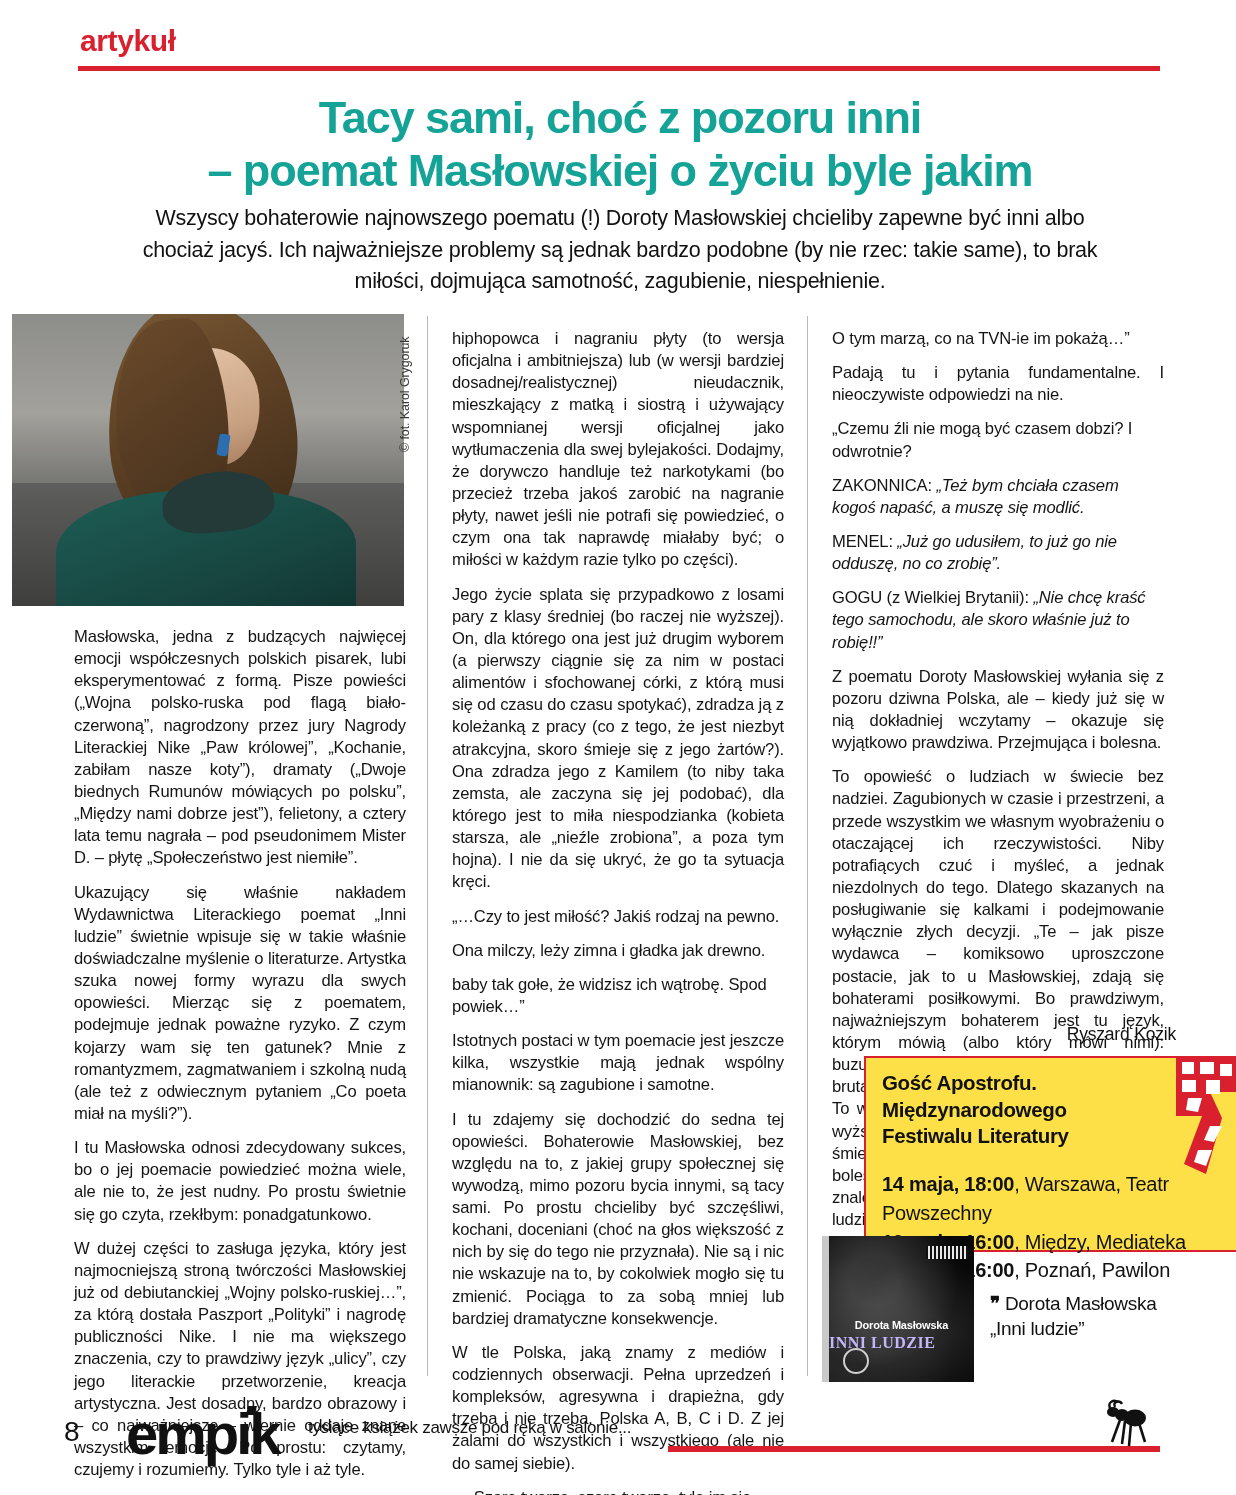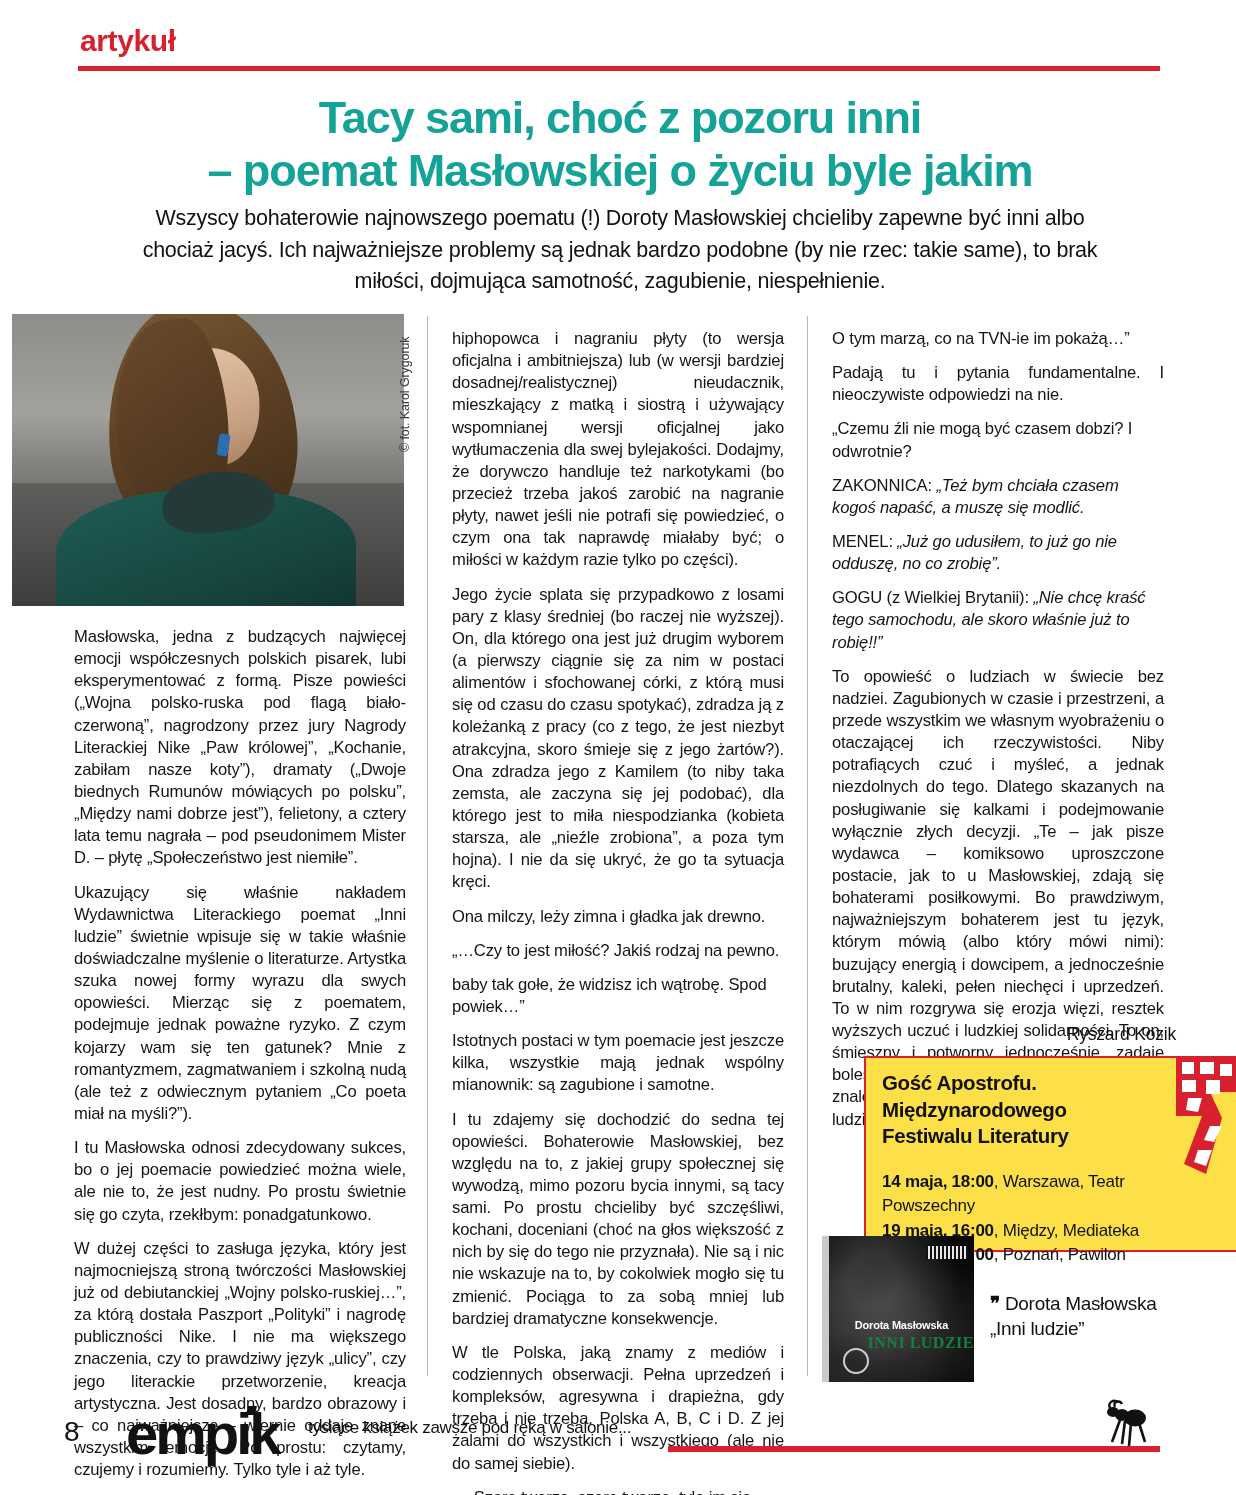--- a/index.html
+++ b/index.html
@@ -132,21 +132,21 @@
     box-sizing:border-box;
     background:#fde047;
   }
   .promo-title{
     position:absolute; left:16px; top:12px; width:230px;
     font-size:20.5px; font-weight:bold; line-height:1.3; color:#111;
     letter-spacing:-0.35px;
   }
   .promo-dates{
     position:absolute; left:16px; top:112px; width:320px;
-    font-size:17px; line-height:1.44; color:#111; letter-spacing:-0.25px;
+    font-size:20px; line-height:1.44; color:#111; letter-spacing:-0.25px;
   }
   .promo-dates b{font-weight:bold;}
   .promo-logo{
     position:absolute; right:-4px; top:-6px; width:84px; height:128px;
   }
 
   
   .book{
     position:absolute; left:822px; top:1236px; width:152px; height:146px;
     background:#0c0c0c;
@@ -165,22 +165,22 @@
   .book .tag{
     position:absolute; right:6px; top:10px; width:42px; height:13px;
     background:#e8e8e8;
     background-image:repeating-linear-gradient(90deg,#111 0 2px,#e8e8e8 2px 4px);
   }
   .book .author{
     position:absolute; left:0; right:0; top:83px; text-align:center;
     color:#fff; font-size:11px; font-weight:bold; letter-spacing:-0.2px;
   }
   .book .bt{
-    position:absolute; left:0; right:0; top:98px; text-align:right;
-    color:#15803d; font-size:16px; font-weight:bold;
+    position:absolute; left:0; right:0; top:98px; text-align:left;
+    color:#c4b5fd; font-size:16px; font-weight:bold;
     font-family:"Liberation Serif", serif; letter-spacing:0.5px;
   }
   .book .seal{
     position:absolute; left:14px; bottom:8px; width:22px; height:22px;
     border:2px solid #cfcfcf; border-radius:50%;
   }
   .book-caption{
     position:absolute; left:990px; top:1292px; width:190px;
     font-size:19px; line-height:1.3; color:#111; letter-spacing:-0.3px;
   }
@@ -247,38 +247,39 @@
     <p>Ukazujący się właśnie nakładem Wydawnictwa Literackiego poemat „Inni ludzie” świetnie wpisuje się w takie właśnie doświadczalne myślenie o literaturze. Artystka szuka nowej formy wyrazu dla swych opowieści. Mierząc się z poematem, podejmuje jednak poważne ryzyko. Z czym kojarzy wam się ten gatunek? Mnie z romantyzmem, zagmatwaniem i szkolną nudą (ale też z odwiecznym pytaniem „Co poeta miał na myśli?”).</p>
     <p>I tu Masłowska odnosi zdecydowany sukces, bo o jej poemacie powiedzieć można wiele, ale nie to, że jest nudny. Po prostu świetnie się go czyta, rzekłbym: ponadgatunkowo.</p>
     <p>W dużej części to zasługa języka, który jest najmocniejszą stroną twórczości Masłowskiej już od debiutanckiej „Wojny polsko-ruskiej…”, za którą dostała Paszport „Polityki” i nagrodę publiczności Nike. I nie ma większego znaczenia, czy to prawdziwy język „ulicy”, czy jego literackie przetworzenie, kreacja artystyczna. Jest dosadny, bardzo obrazowy i – co najważniejsze – wiernie oddaje znane wszystkim emocje. Po prostu: czytamy, czujemy i rozumiemy. Tylko tyle i aż tyle.</p>
     <p>Ale do rzeczy – o czym jest ta książka?</p>
     <p>Jej głównym bohaterem jest Kamil – (jeszcze w miarę) młody człowiek, marzący o karierze</p>
   </div>
 
   <div class="col col2">
     <p>hiphopowca i nagraniu płyty (to wersja oficjalna i ambitniejsza) lub (w wersji bardziej dosadnej/realistycznej) nieudacznik, mieszkający z matką i siostrą i używający wspomnianej wersji oficjalnej jako wytłumaczenia dla swej bylejakości. Dodajmy, że dorywczo handluje też narkotykami (bo przecież trzeba jakoś zarobić na nagranie płyty, nawet jeśli nie potrafi się powiedzieć, o czym ona tak naprawdę miałaby być; o miłości w każdym razie tylko po części).</p>
     <p>Jego życie splata się przypadkowo z losami pary z klasy średniej (bo raczej nie wyższej). On, dla którego ona jest już drugim wyborem (a pierwszy ciągnie się za nim w postaci alimentów i sfochowanej córki, z którą musi się od czasu do czasu spotykać), zdradza ją z koleżanką z pracy (co z tego, że jest niezbyt atrakcyjna, skoro śmieje się z jego żartów?). Ona zdradza jego z Kamilem (to niby taka zemsta, ale zaczyna się jej podobać), dla którego jest to miła niespodzianka (kobieta starsza, ale „nieźle zrobiona”, a poza tym hojna). I nie da się ukryć, że go ta sytuacja kręci.</p>
+    <p class="verse">„…Czy to jest miłość? Jakiś rodzaj na pewno.</p>
     <p class="verse">Ona milczy, leży zimna i gładka jak drewno.</p>
-    <p class="verse">„…Czy to jest miłość? Jakiś rodzaj na pewno.</p>
     <p class="verse">baby tak gołe, że widzisz ich wątrobę. Spod powiek…”</p>
     <p>Istotnych postaci w tym poemacie jest jeszcze kilka, wszystkie mają jednak wspólny mianownik: są zagubione i samotne.</p>
     <p>I tu zdajemy się dochodzić do sedna tej opowieści. Bohaterowie Masłowskiej, bez względu na to, z jakiej grupy społecznej się wywodzą, mimo pozoru bycia innymi, są tacy sami. Po prostu chcieliby być szczęśliwi, kochani, doceniani (choć na głos większość z nich by się do tego nie przyznała). Nie są i nic nie wskazuje na to, by cokolwiek mogło się tu zmienić. Pociąga to za sobą mniej lub bardziej dramatyczne konsekwencje.</p>
     <p>W tle Polska, jaką znamy z mediów i codziennych obserwacji. Pełna uprzedzeń i kompleksów, agresywna i drapieżna, gdy trzeba i nie trzeba. Polska A, B, C i D. Z jej żalami do wszystkich i wszystkiego (ale nie do samej siebie).</p>
     <p class="verse">„…Szare twarze, szare twarze, tyle im się przydarzy,</p>
     <p class="verse">co przed świętami przedwyprzedaże, a po świętach powyprzedaże,</p>
     <p class="verse">tego się boją, czym we Wiadomościach ich postraszą.</p>
   </div>
 
   <div class="col col3">
     <p class="verse">O tym marzą, co na TVN-ie im pokażą…”</p>
     <p>Padają tu i pytania fundamentalne. I nieoczywiste odpowiedzi na nie.</p>
     <p class="verse">„Czemu źli nie mogą być czasem dobzi? I odwrotnie?</p>
     <p class="verse"><span>ZAKONNICA: </span><em>„Też bym chciała czasem kogoś napaść, a muszę się modlić.</em></p>
     <p class="verse"><span>MENEL: </span><em>„Już go udusiłem, to już go nie odduszę, no co zrobię”.</em></p>
     <p class="verse"><span>GOGU (z Wielkiej Brytanii): </span><em>„Nie chcę kraść tego samochodu, ale skoro właśnie już to robię!!”</em></p>
+    <p>Z poematu Doroty Masłowskiej wyłania się z pozoru dziwna Polska, ale – kiedy już się w nią dokładniej wczytamy – okazuje się wyjątkowo prawdziwa. Przejmująca i bolesna.</p>
     <p>To opowieść o ludziach w świecie bez nadziei. Zagubionych w czasie i przestrzeni, a przede wszystkim we własnym wyobrażeniu o otaczającej ich rzeczywistości. Niby potrafiących czuć i myśleć, a jednak niezdolnych do tego. Dlatego skazanych na posługiwanie się kalkami i podejmowanie wyłącznie złych decyzji. „Te – jak pisze wydawca – komiksowo uproszczone postacie, jak to u Masłowskiej, zdają się bohaterami posiłkowymi. Bo prawdziwym, najważniejszym bohaterem jest tu język, którym mówią (albo który mówi nimi): buzujący energią i dowcipem, a jednocześnie brutalny, kaleki, pełen niechęci i uprzedzeń. To w nim rozgrywa się erozja więzi, resztek wyższych uczuć i ludzkiej solidarności. To on, śmieszny i potworny jednocześnie, zadaje bolesne pytania o moment, w którym znaleźliśmy się jako wspólnota. Czy inni ludzie to nie przypadkiem my?”.</p>
   </div>
 
   <div class="byline">Ryszard Kozik</div>
 
   <div class="promo">
     <div class="promo-title">Gość Apostrofu. Międzynarodowego Festiwalu Literatury</div>
     <svg class="promo-logo" viewBox="0 0 84 128">
       <path d="M14 6 L74 6 L74 40 L48 40 L60 66 L44 122 L22 112 L40 64 L14 64 Z" fill="#d9202e"></path>
       <path d="M20 10 L32 10 L32 22 L20 22 Z" fill="#fff"></path>

